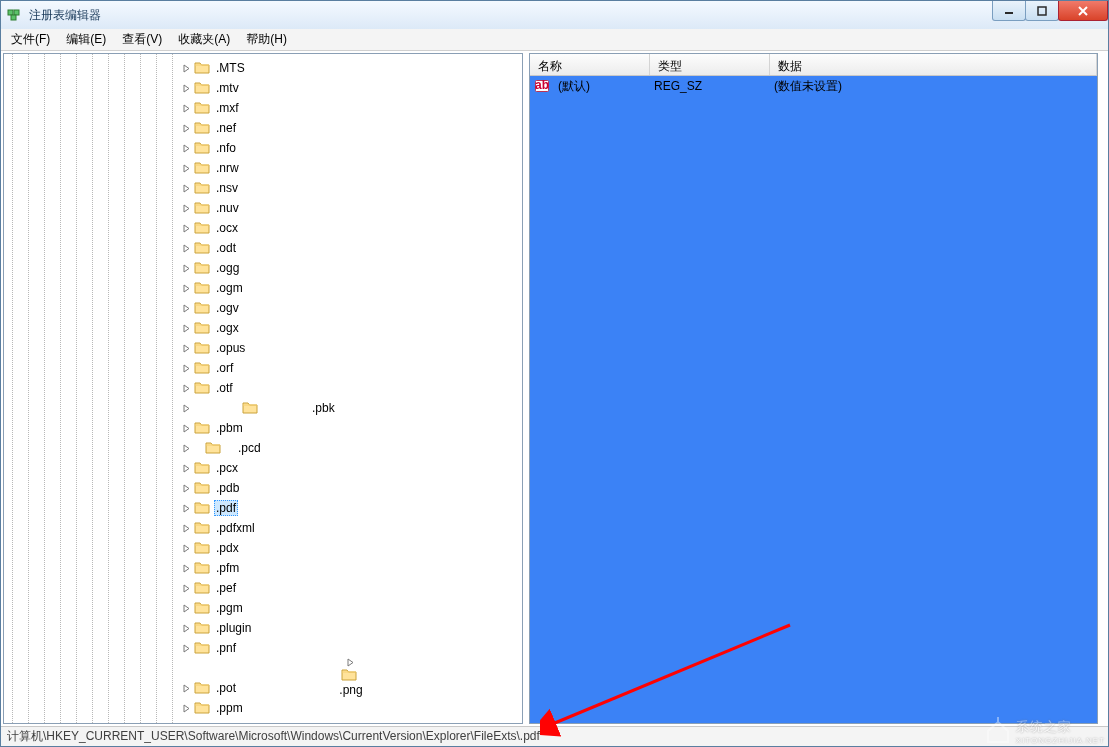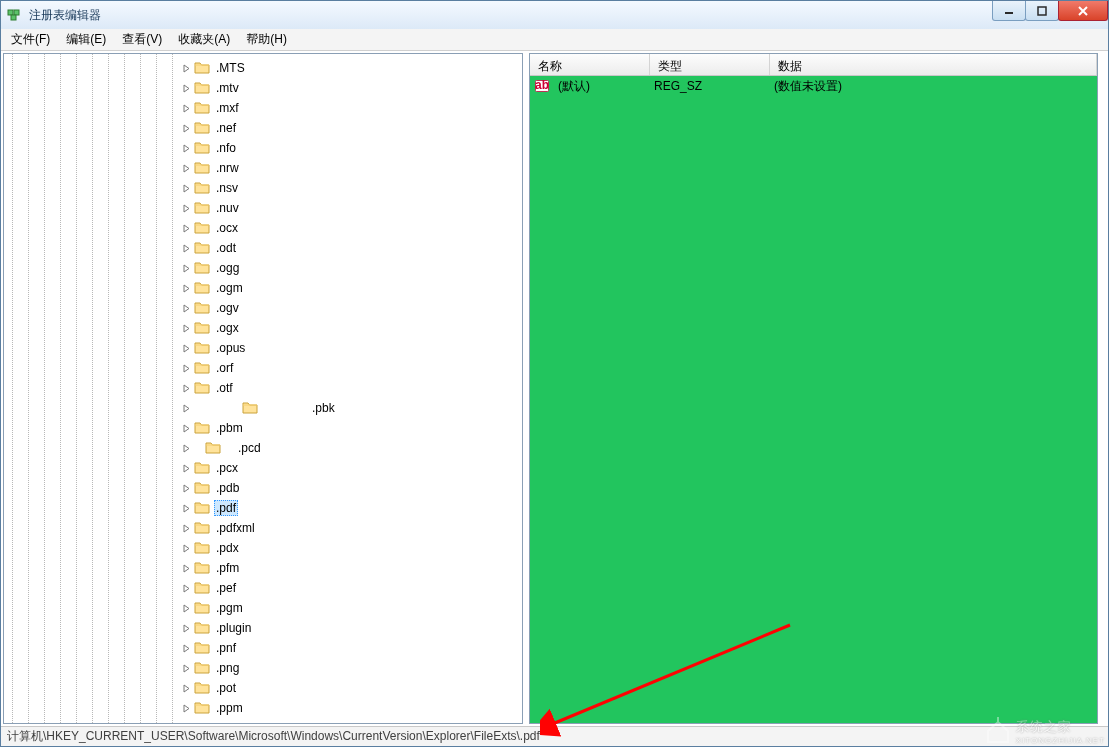--- a/index.html
+++ b/index.html
@@ -13,21 +13,21 @@
   .winbtn { width:34px; height:20px; border:1px solid #7a9ec0; border-top:none; margin-left:-1px; display:flex; align-items:center; justify-content:center; background:linear-gradient(#eaf3fb,#c9dff2); border-radius:0 0 3px 3px; cursor:default; }
   .winbtn.close { width:50px; background:linear-gradient(#f07a6a,#d9432a); border-color:#a23; }
   .winbtn svg { display:block; }
   
   .menubar { height:22px; background:#f4f4f4; border-bottom:1px solid #d0d0d0; display:flex; align-items:center; padding:0 2px; }
   .menubar .item { padding:2px 8px; cursor:default; }
   
   .content { flex:1; display:flex; min-height:0; }
   .tree-pane { width:520px; border:1px solid #8a9fb5; margin:2px 0 2px 2px; background:#fff; overflow:auto; position:relative; }
   .splitter { width:6px; cursor:col-resize; }
-  .list-pane { flex:1; border:1px solid #8a9fb5; margin:2px 10px 2px 0; background:#22c55e; display:flex; flex-direction:column; overflow:hidden; }
+  .list-pane { flex:1; border:1px solid #8a9fb5; margin:2px 10px 2px 0; background:#3b82f6; display:flex; flex-direction:column; overflow:hidden; }
   
   .tree { padding:4px 0 4px 0; }
   .tree-row { display:flex; align-items:center; height:20px; white-space:nowrap; cursor:default; }
   .tree-row .expander { width:12px; height:12px; margin-right:2px; display:inline-flex; align-items:center; justify-content:center; color:#6b6b6b; }
   .tree-row .folder-icon { width:16px; height:16px; margin-right:4px; }
   .tree-row .label { padding:0 2px; }
   .tree-row.selected .label { background:#cde8ff; border:1px dotted #3399ff; padding:0 1px; }
   
   .guides { position:absolute; left:8px; top:0; bottom:0; display:flex; }
   .guides span { width:16px; border-left:1px dotted #b8b8b8; }
@@ -460,21 +460,21 @@
               <svg width="9" height="9" viewBox="0 0 9 9">
                 <path d="M2 1 L7 4.5 L2 8 z" fill="#fff" stroke="#7a7a7a"></path>
               </svg>
             </span>
             <span class="folder-icon"><svg width="16" height="16" viewBox="0 0 16 16">
                 <path d="M1 3 h5 l1.5 2 H15 v8 H1 z" fill="#ffe39b" stroke="#caa23a"></path>
                 <path d="M1 5 h14" stroke="#f6d072"></path>
               </svg></span>
             <span class="label">.pnf</span>
           </div>
-          <div class="tree-row" style="padding-left: 176px;">
+          <div class="tree-row" style="padding-left: 176px; flex-direction: column;">
             <span class="expander">
               <svg width="9" height="9" viewBox="0 0 9 9">
                 <path d="M2 1 L7 4.5 L2 8 z" fill="#fff" stroke="#7a7a7a"></path>
               </svg>
             </span>
             <span class="folder-icon"><svg width="16" height="16" viewBox="0 0 16 16">
                 <path d="M1 3 h5 l1.5 2 H15 v8 H1 z" fill="#ffe39b" stroke="#caa23a"></path>
                 <path d="M1 5 h14" stroke="#f6d072"></path>
               </svg></span>
             <span class="label">.png</span>

